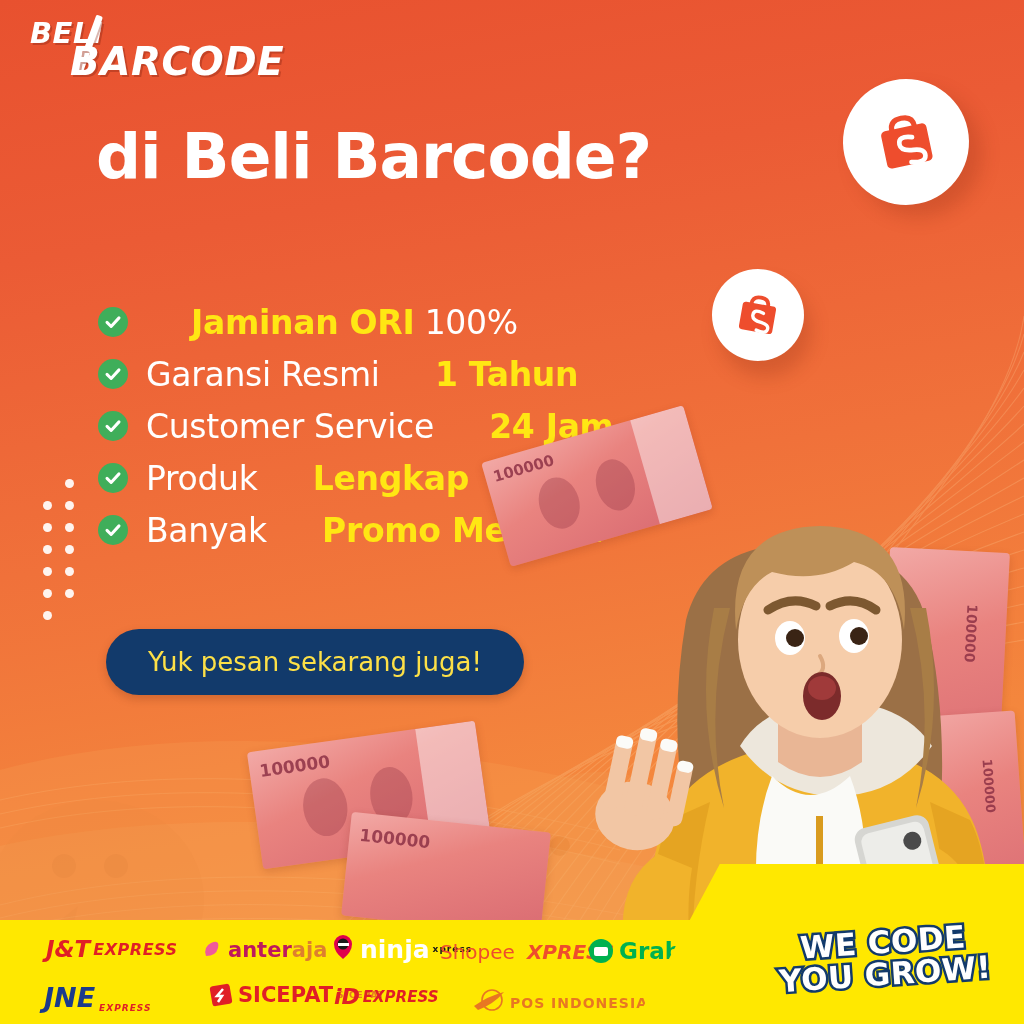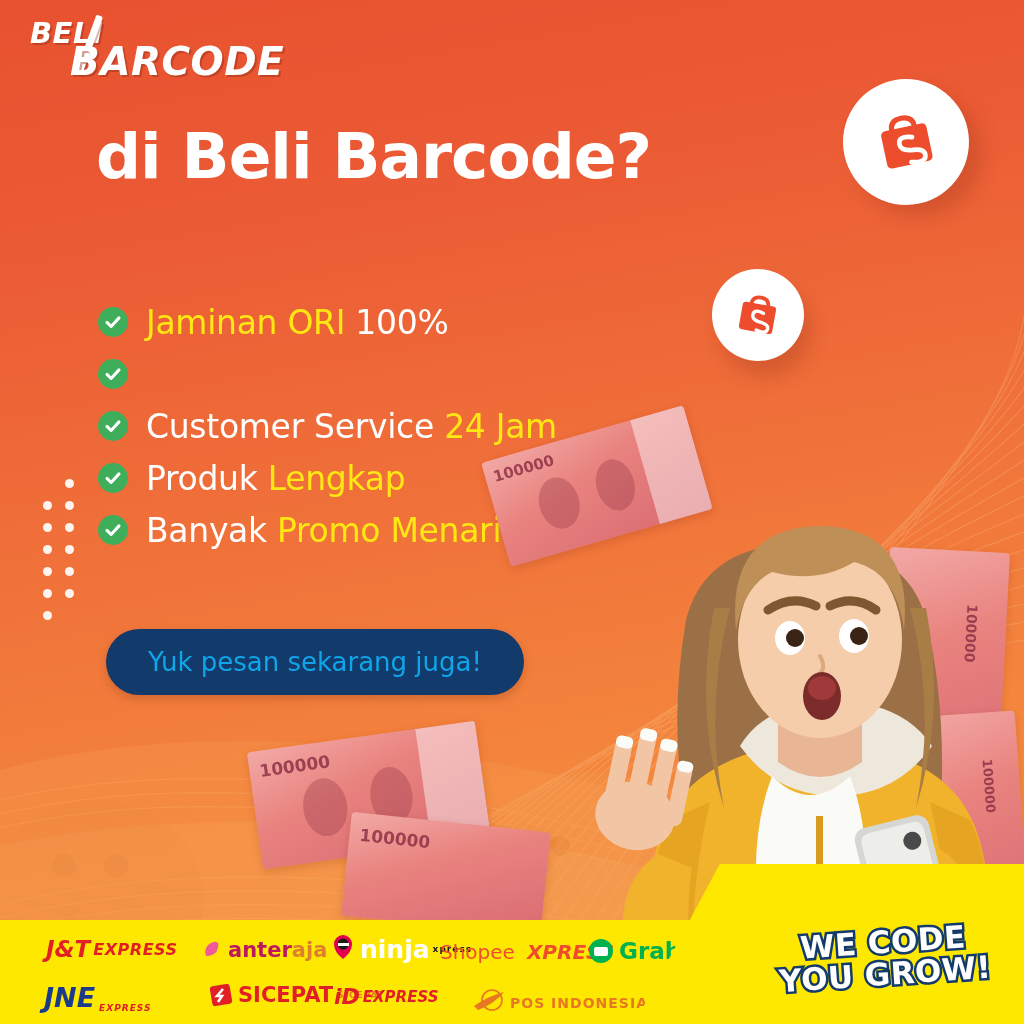--- a/index.html
+++ b/index.html
@@ -74,27 +74,27 @@
     flex:0 0 auto; width:30px; height:30px; border-radius:50%;
     background:#3FAE5A; margin-right:18px;
     display:flex; align-items:center; justify-content:center;
   }
   .check svg { width:18px; height:18px; display:block; }
   .bullet-text {
     font-size:33px; color:#ffffff; font-weight:400;
     font-family:"DejaVu Sans", sans-serif; white-space:nowrap;
     letter-spacing:-.3px;
   }
-  .bullet-text b { color:#FFE713; font-weight:400; }
+  .bullet-text b { color:#FFE713; font-weight:700;margin-left:45px; }
 
   
   .cta {
     position:absolute; left:106px; top:629px;
     padding:18px 42px; border-radius:40px;
-    background:#123A6B; color:#0ea5e9;
+    background:#123A6B; color:#fde047;
     font-size:26px; font-family:"DejaVu Sans", sans-serif;
     box-shadow:0 4px 10px rgba(90,30,10,.22);
     cursor:pointer; white-space:nowrap;
   }
 
   
   .shopee {
     position:absolute; border-radius:50%; background:#ffffff;
     display:flex; align-items:center; justify-content:center;
     box-shadow:10px 14px 18px rgba(140,45,20,.25);
@@ -276,20 +276,21 @@
       </span>
       <span class="bullet-text"><b>Jaminan ORI</b><span> 100%</span></span>
     </div>
 
     <div class="bullet">
       <span class="check">
         <svg viewBox="0 0 24 24">
             <path d="M4 12.5 L9.5 18 L20 6.5" fill="none" stroke="#fff" stroke-width="4" stroke-linecap="round" stroke-linejoin="round"></path>
           </svg>
       </span>
+      <span class="bullet-text"><span>Garansi Resmi </span><b>1 Tahun</b></span>
     </div>
 
     <div class="bullet">
       <span class="check">
         <svg viewBox="0 0 24 24">
             <path d="M4 12.5 L9.5 18 L20 6.5" fill="none" stroke="#fff" stroke-width="4" stroke-linecap="round" stroke-linejoin="round"></path>
           </svg>
       </span>
       <span class="bullet-text"><span>Customer Service </span><b>24 Jam</b></span>
     </div>

